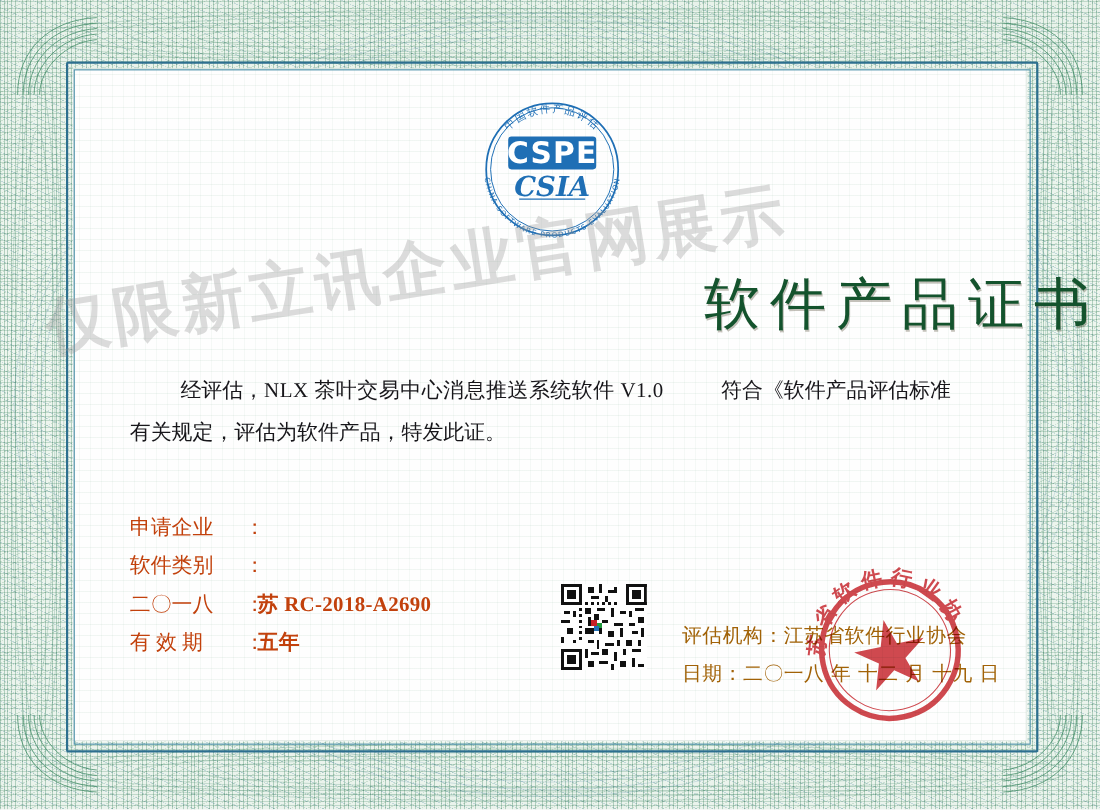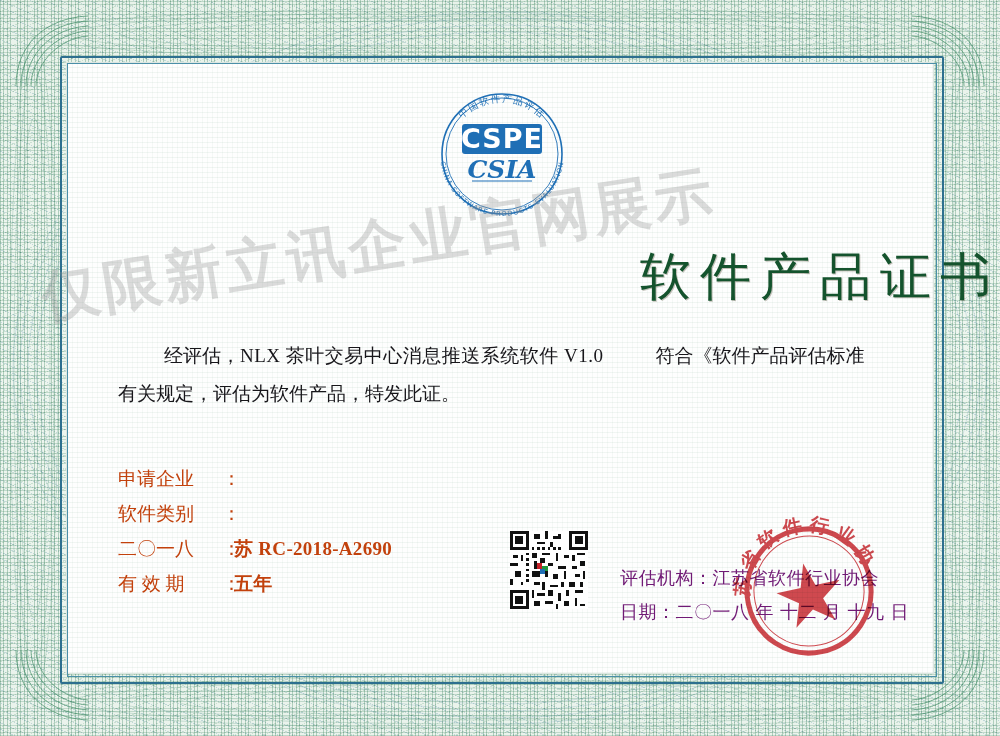--- a/index.html
+++ b/index.html
@@ -140,21 +140,21 @@
     font-weight: bold;
     letter-spacing: .3px;
   }
 
   
   .sign-block {
     position: absolute;
     left: 620px;
     top: 566px;
     font-size: 18px;
-    color: #701a75;
+    color: #a16207;
     letter-spacing: .5px;
   }
   .sign-line { height: 34px; display: flex; align-items: baseline; }
   .sign-line .lbl { white-space: nowrap; }
   .date-line span { display: inline-block; }
   .date-line .num { min-width: 16px; }
   .date-line .unit { margin: 0 6px 0 6px; }
 
   
   .qr {

